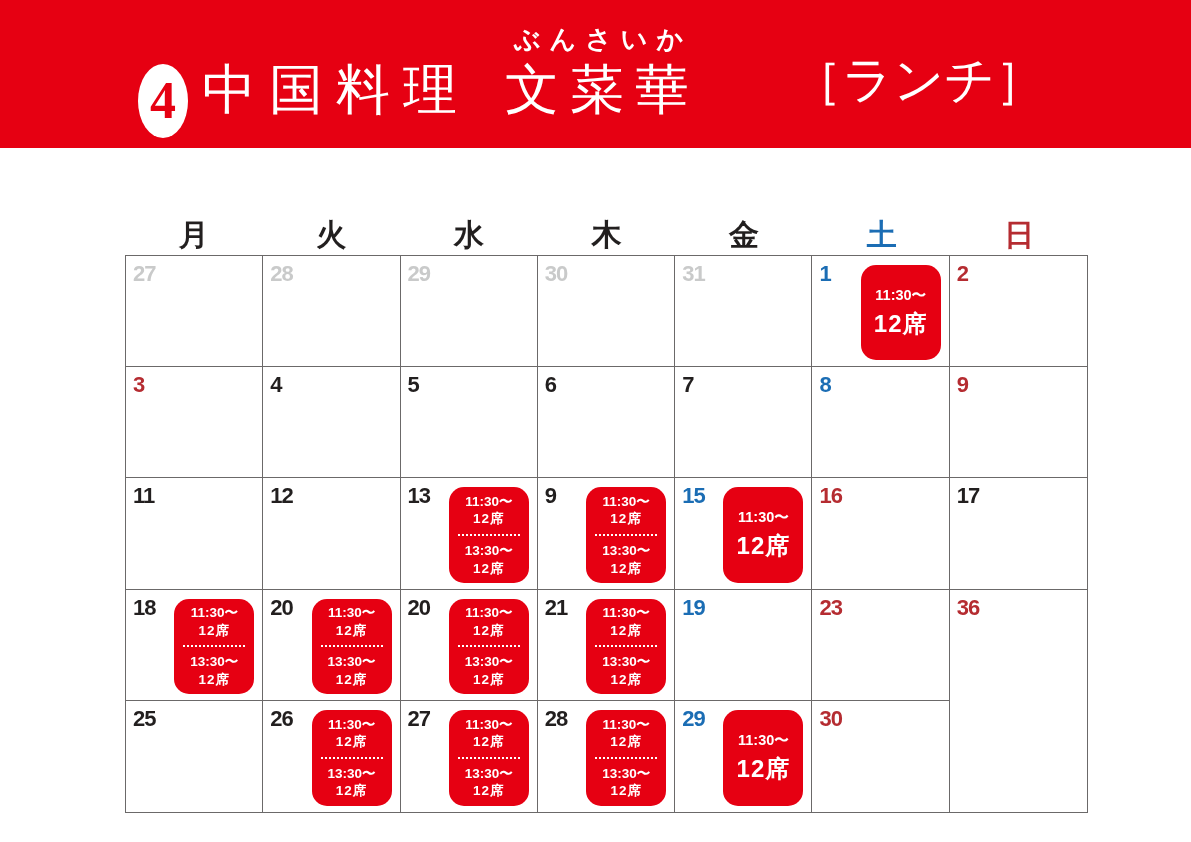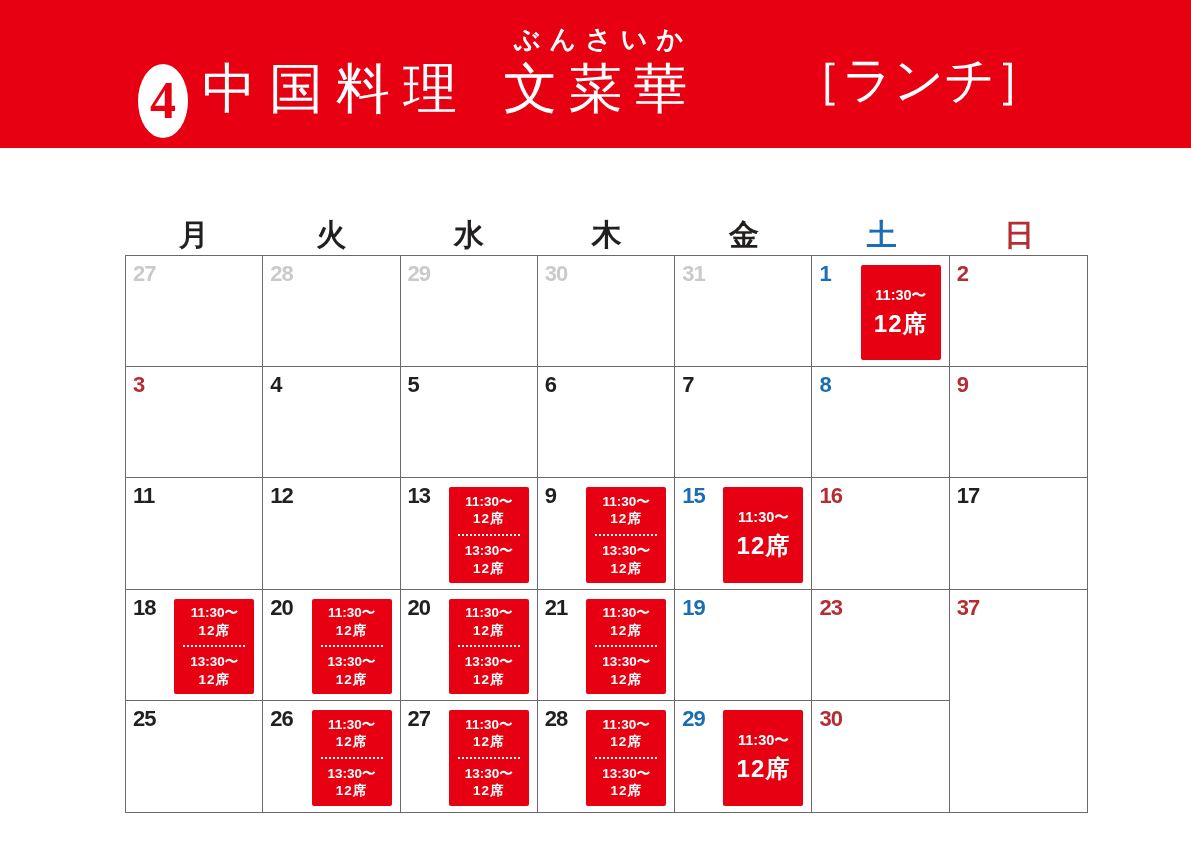--- a/index.html
+++ b/index.html
@@ -32,21 +32,21 @@
     width: 50px; height: 74px;
     background: #fff; border-radius: 50%;
     display: flex; align-items: center; justify-content: center;
     color: var(--banner);
     font-family: "Liberation Serif", "DejaVu Serif", serif;
     font-size: 52px; font-weight: bold; line-height: 1;
   }
   .title {
     position: absolute; left: 202px; top: 62px;
     color: #fff; white-space: nowrap; line-height: 1;
-    font-family: Liberation Serif, serif;
+    font-family: Liberation Sans, sans-serif;
     font-size: 54px; font-weight: 500;
   }
   .title-prefix { letter-spacing: 13px; }
   .title-name { margin-left: 20px; letter-spacing: 11px; }
   .furigana {
     position: absolute; left: 514px; top: 26px;
     color: #fff; line-height: 1;
     font-size: 26px; font-weight: bold; letter-spacing: 9px;
     white-space: nowrap;
   }
@@ -93,21 +93,21 @@
   }
   .t-weekday { color: var(--black); }
   .t-prev { color: var(--prev); }
   .t-saturday { color: var(--sat); }
   .t-sunday, .t-holiday { color: var(--sun); }
 
   .badge {
     position: absolute; top: 9px; right: 8px; bottom: 6px;
     width: 80px;
     background: var(--badge);
-    border-radius: 2px;
+    border-radius: 15px;
     color: #fff;
     display: flex; flex-direction: column;
     align-items: center; justify-content: center;
     text-align: center;
   }
   .badge .time {
     font-size: 13.5px; font-weight: bold; line-height: 1.3;
     white-space: nowrap;
   }
   .badge .seats {
@@ -239,21 +239,21 @@
           <div class="seats">12席</div>
         </div>
         <div class="divider"></div>
         <div class="slot">
           <div class="time">13:30〜</div>
           <div class="seats">12席</div>
         </div>
       </div></div>
     <div class="cell"><span class="day-num t-saturday">19</span></div>
     <div class="cell"><span class="day-num t-sunday">23</span></div>
-    <div class="cell"><span class="day-num t-holiday">37</span></div>
+    <div class="cell"><span class="day-num t-holiday">36</span></div>
     <div class="cell"><span class="day-num t-weekday">25</span></div>
     <div class="cell"><span class="day-num t-weekday">26</span><div class="badge double">
         <div class="slot">
           <div class="time">11:30〜</div>
           <div class="seats">12席</div>
         </div>
         <div class="divider"></div>
         <div class="slot">
           <div class="time">13:30〜</div>
           <div class="seats">12席</div>

